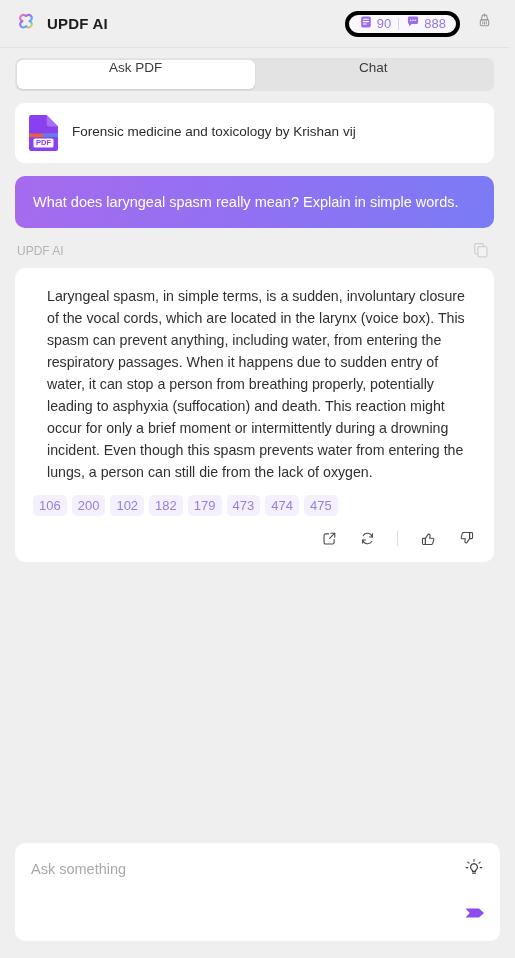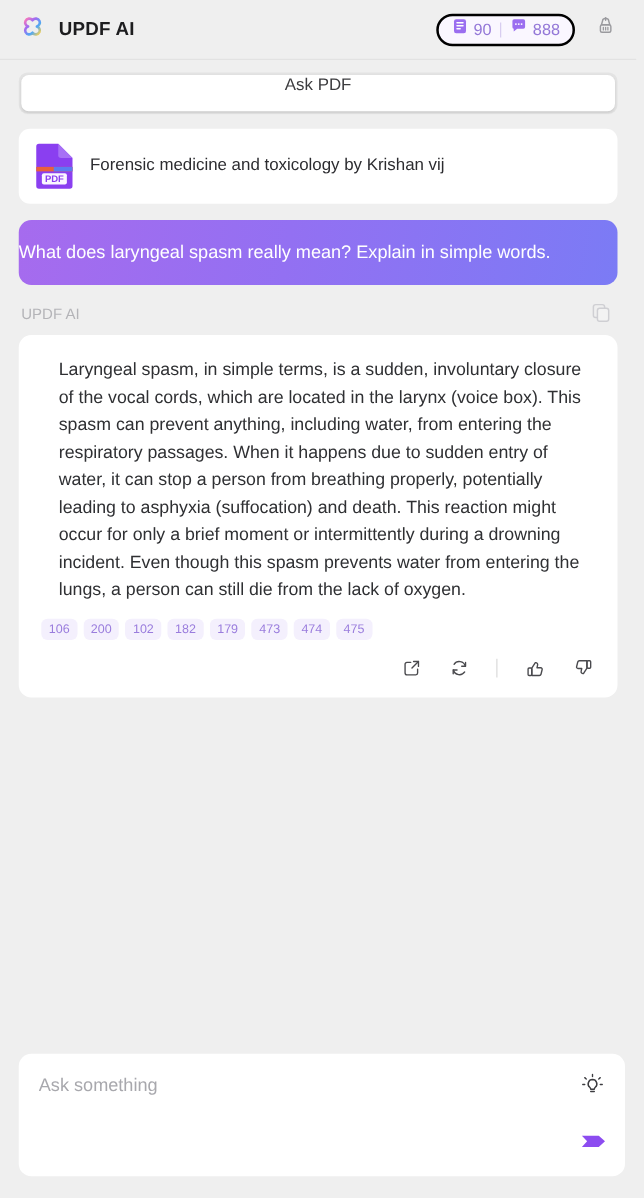--- a/index.html
+++ b/index.html
@@ -37,21 +37,21 @@
     margin-left: 9px;
     letter-spacing: .2px;
   }
   .header-spacer { flex: 1 1 auto; }
   .credit-pill {
     display: flex;
     align-items: center;
     gap: 7px;
     height: 26px;
     padding: 0 10px;
-    border: 2px solid #000000;
+    border: 4px solid #000000;
     border-radius: 13px;
     background: #faf7ff;
   }
   .credit-group { display: flex; align-items: center; gap: 4px; }
   .credit-num { font-size: 13px; color: #9478d8; }
   .pill-sep { width: 1px; height: 12px; background: #d8cdf0; }
   .clear-btn {
     width: 26px; height: 26px;
     margin-left: 11px;
     display: flex; align-items: center; justify-content: center;
@@ -104,21 +104,21 @@
     text-overflow: ellipsis;
     margin-bottom: 4px;
   }
   .file-sub { font-size: 11.5px; color: #a0a0a5; }
 
   
   .user-bubble {
     margin-top: 13px;
     background: linear-gradient(100deg, #a66bee 0%, #9370f2 45%, #7b7bf5 100%);
     border-radius: 10px;
-    padding: 15px 0;
+    padding: 15px 18px;
     color: #ffffff;
     font-size: 14.5px;
     line-height: 1.55;
   }
 
   
   .assistant-head {
     display: flex;
     align-items: center;
     margin: 13px 2px 7px 2px;
@@ -139,21 +139,21 @@
   }
   .citations {
     display: flex;
     flex-wrap: wrap;
     gap: 5px;
     margin-top: 12px;
   }
   .chip {
     background: #f4f0fd;
     color: #9a7ddd;
-    font-size: 10px;
+    font-size: 13px;
     border-radius: 5px;
     padding: 3px 6px;
     min-width: 27px;
     text-align: center;
   }
   .answer-actions {
     display: flex;
     align-items: center;
     justify-content: flex-end;
     gap: 18px;
@@ -244,20 +244,23 @@
         </svg>
       </span>
     </div>
   </div>
 
   <div class="tabs-wrap">
     <div class="tabs">
       <div class="tab active">
         <span>Ask PDF</span>
       </div>
+      <div class="tab">
+        <span>Chat</span>
+      </div>
     </div>
   </div>
 
   <div class="conversation">
 
     <div class="file-card">
       <span class="pdf-icon">
         <svg viewBox="0 0 33 38" width="33" height="38">
           <path d="M2 3.2A2.2 2.2 0 014.2 1h15.4L31 12.4v22.4a2.2 2.2 0 01-2.2 2.2H4.2A2.2 2.2 0 012 34.8z" fill="#8a3ff0"></path>
           <path d="M19.6 1L31 12.4H21.8a2.2 2.2 0 01-2.2-2.2z" fill="#a770f5"></path>

